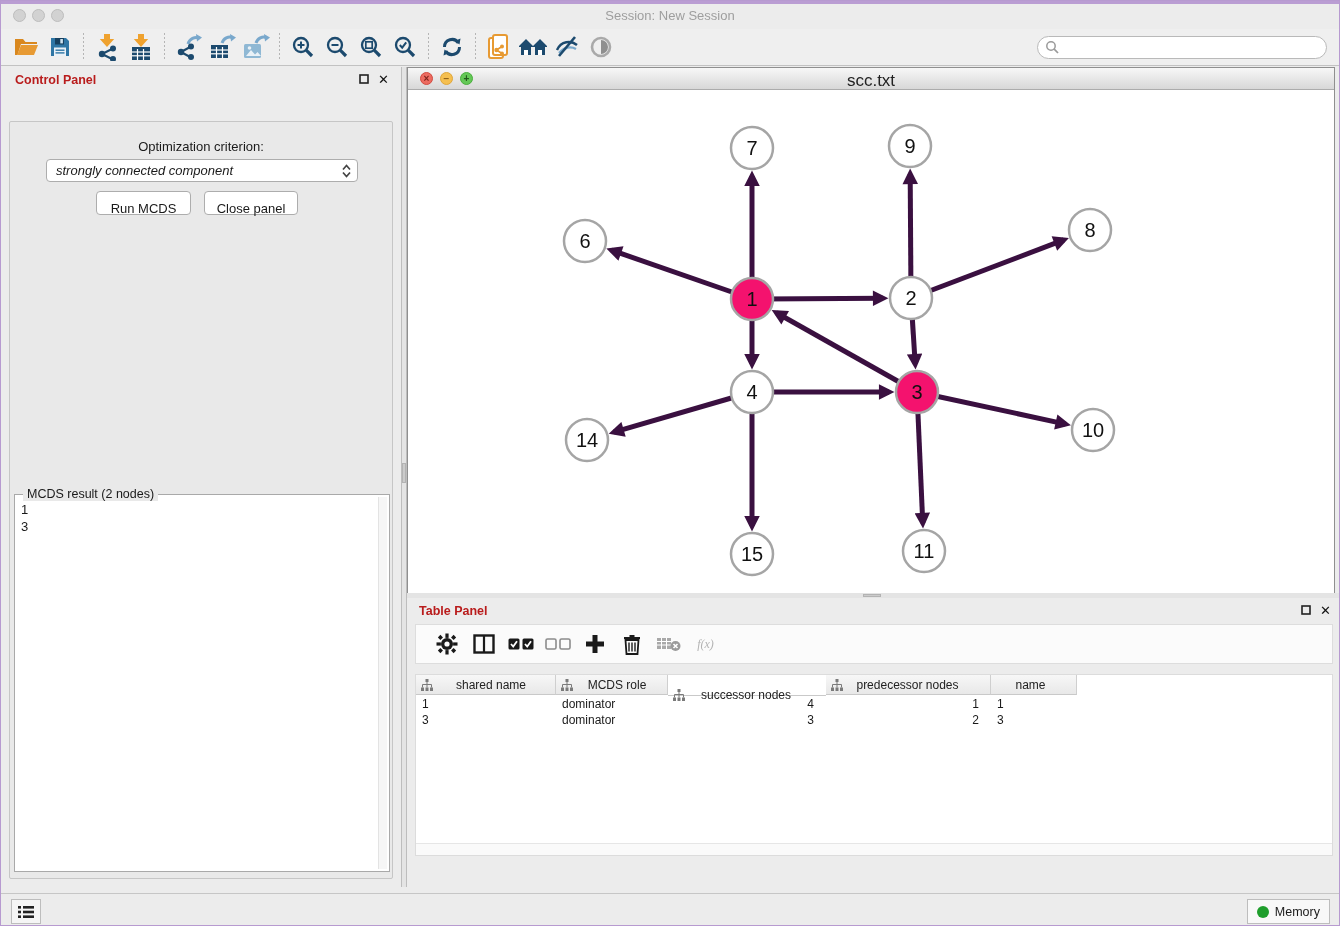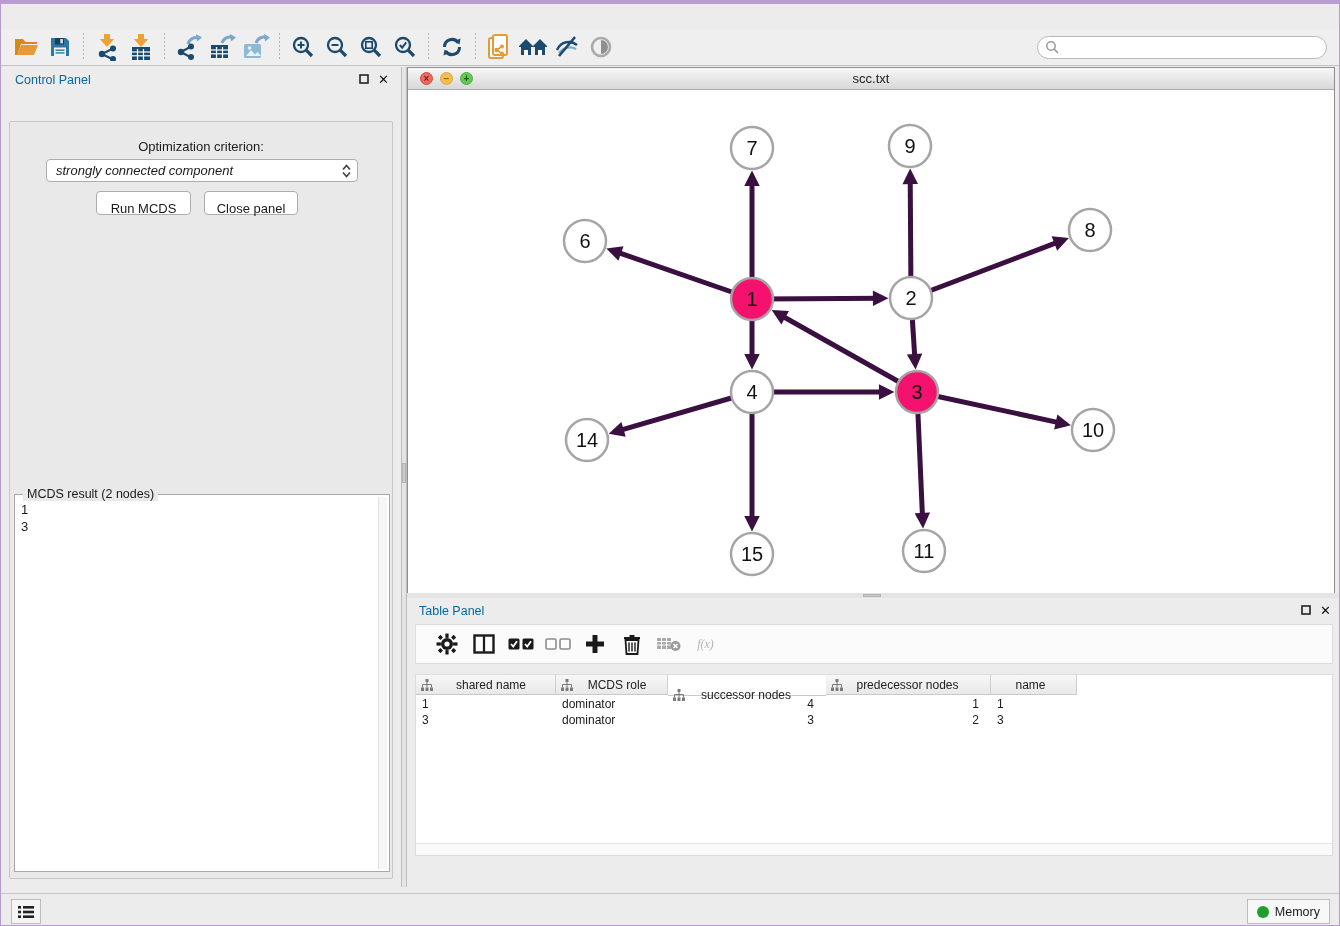--- a/index.html
+++ b/index.html
@@ -26,21 +26,21 @@
   .tb-sep { width:1px; height:28px; margin:0 6px; flex:0 0 auto;
     background-image:linear-gradient(#B5B5B5 40%, transparent 40%); background-size:1px 4px; }
   .tb-spacer { flex:1 1 auto; }
   .searchbox { position:relative; width:290px; height:23px; background:#fff; border:1px solid #B9B9B9;
     border-radius:12px; flex:0 0 auto; margin-right:4px; display:flex; align-items:center; }
   .searchbox svg { margin-left:7px; }
   .searchbox input { border:none; outline:none; background:transparent; flex:1; height:100%; font-size:12px; padding:0 8px 0 4px; }
 
   
   .control-panel { position:absolute; left:0; top:66px; width:400px; height:820px; }
-  .panel-head { position:absolute; top:6px; left:14px; font-size:12.5px; color:#0369a1; }
+  .panel-head { position:absolute; top:6px; left:14px; font-size:12.5px; color:#b91c1c;font-weight:bold; }
   .panel-float { position:absolute; top:7px; right:32px; }
   .panel-close { position:absolute; top:5px; right:12px; font-size:13px; font-weight:bold; color:#111; }
   .cp-tabs { position:absolute; top:30px; left:78px; display:flex; border:1px solid #BDBDBD; border-radius:5px; overflow:hidden; height:23px; background:#fff; }
   .cp-tab { padding:3px 14px 0 14px; font-size:13px; border-right:1px solid #C6C6C6; background:#fff; color:#111; }
   .cp-tab:last-child { border-right:none; }
   .cp-tab.inactive-look { background:#DCDCDC; color:#B9B9B9; }
   .cp-body { position:absolute; left:8px; top:54px; width:384px; height:758px; background:#E9E9E9; border:1px solid #C6C6C6; border-radius:2px; }
   .opt-label { position:absolute; top:17px; width:100%; text-align:center; font-size:13px; }
   .combo { position:absolute; top:37px; left:36px; width:312px; height:23px; background:#fff; border:1px solid #ADADAD; border-radius:4px; display:flex; align-items:center; padding-left:9px; font-size:13px;font-style:italic; }
   .combo .stepper { position:absolute; right:5px; top:3px; }
@@ -55,21 +55,21 @@
   
   .vsplit { position:absolute; left:400px; top:66px; width:6px; height:820px; background:#E4E4E4; border-left:1px solid #BDBDBD; border-right:1px solid #BDBDBD; }
   .vsplit .grip { position:absolute; top:396px; left:0; width:4px; height:20px; background:#CBCBCB; border:1px solid #B3B3B3; }
   .hsplit { position:absolute; left:406px; top:592px; width:934px; height:5px; background:#E4E4E4; }
   .hsplit .grip { position:absolute; left:456px; top:1px; width:18px; height:3px; background:#CBCBCB; border:1px solid #B3B3B3; }
 
   
   .netwin { position:absolute; left:406px; top:66px; width:928px; height:526px; border:1px solid #8F8F8F; background:#fff; }
   .netwin .wtitle { position:absolute; top:0; left:0; width:100%; height:22px;
     background:linear-gradient(#F7F7F7,#D8D8D8); border-bottom:1px solid #ACACAC; }
-  .netwin .wtitle .label { position:absolute; width:100%; text-align:center; top:3px; font-size:13px; color:#222; }
+  .netwin .wtitle .label { position:absolute; width:100%; text-align:center; top:3px; font-size:17px; color:#222; }
   .tl { position:absolute; top:4px; width:13px; height:13px; border-radius:50%; font-size:10px; font-weight:bold; text-align:center; line-height:12px; }
   .tl.red { left:12px; background:#EC6B60; border:1px solid #D24B40; color:#7E231C; }
   .tl.yellow { left:32px; background:#F5BF4F; border:1px solid #DFA63A; color:#8E5F16; }
   .tl.green { left:52px; background:#64C856; border:1px solid #4AAE3D; color:#22591B; }
   .canvas { position:absolute; left:0; top:22px; width:926px; height:503px; background:#fff; }
 
   
   .table-panel { position:absolute; left:406px; top:597px; width:934px; height:289px; }
   .tp-toolbar { position:absolute; left:8px; top:26px; width:918px; height:40px; background:#FBFBFB; border:1px solid #DDDDDD; display:flex; align-items:center; padding-left:12px; }
   .tp-ic { width:37px; height:34px; display:flex; align-items:center; justify-content:center; flex:0 0 auto; }
@@ -96,20 +96,28 @@
   .sb-mem .dot { width:12px; height:12px; border-radius:50%; background:#1F9E2C; }
 
   svg { display:block; }
 </style>
 </head>
 <body>
 
 <div id="app">
   <div class="accent-top"></div>
 
+  <div class="titlebar">
+    <div class="lights">
+      <div class="light"></div>
+      <div class="light"></div>
+      <div class="light"></div>
+    </div>
+    <div class="title">Session: New Session</div>
+  </div>
 
   <div class="toolbar">
     <div class="tb-ic">
       <svg width="26" height="22" viewBox="0 0 26 22">
           <path d="M2 3h8l2.5 3H24v2H8L4.5 19H2z" fill="#D9881F"></path>
           <path d="M8 9h17l-4 10H4.2z" fill="#E79A33"></path>
         </svg>
     </div>
     <div class="tb-ic">
       <svg width="22" height="22" viewBox="0 0 22 22">

